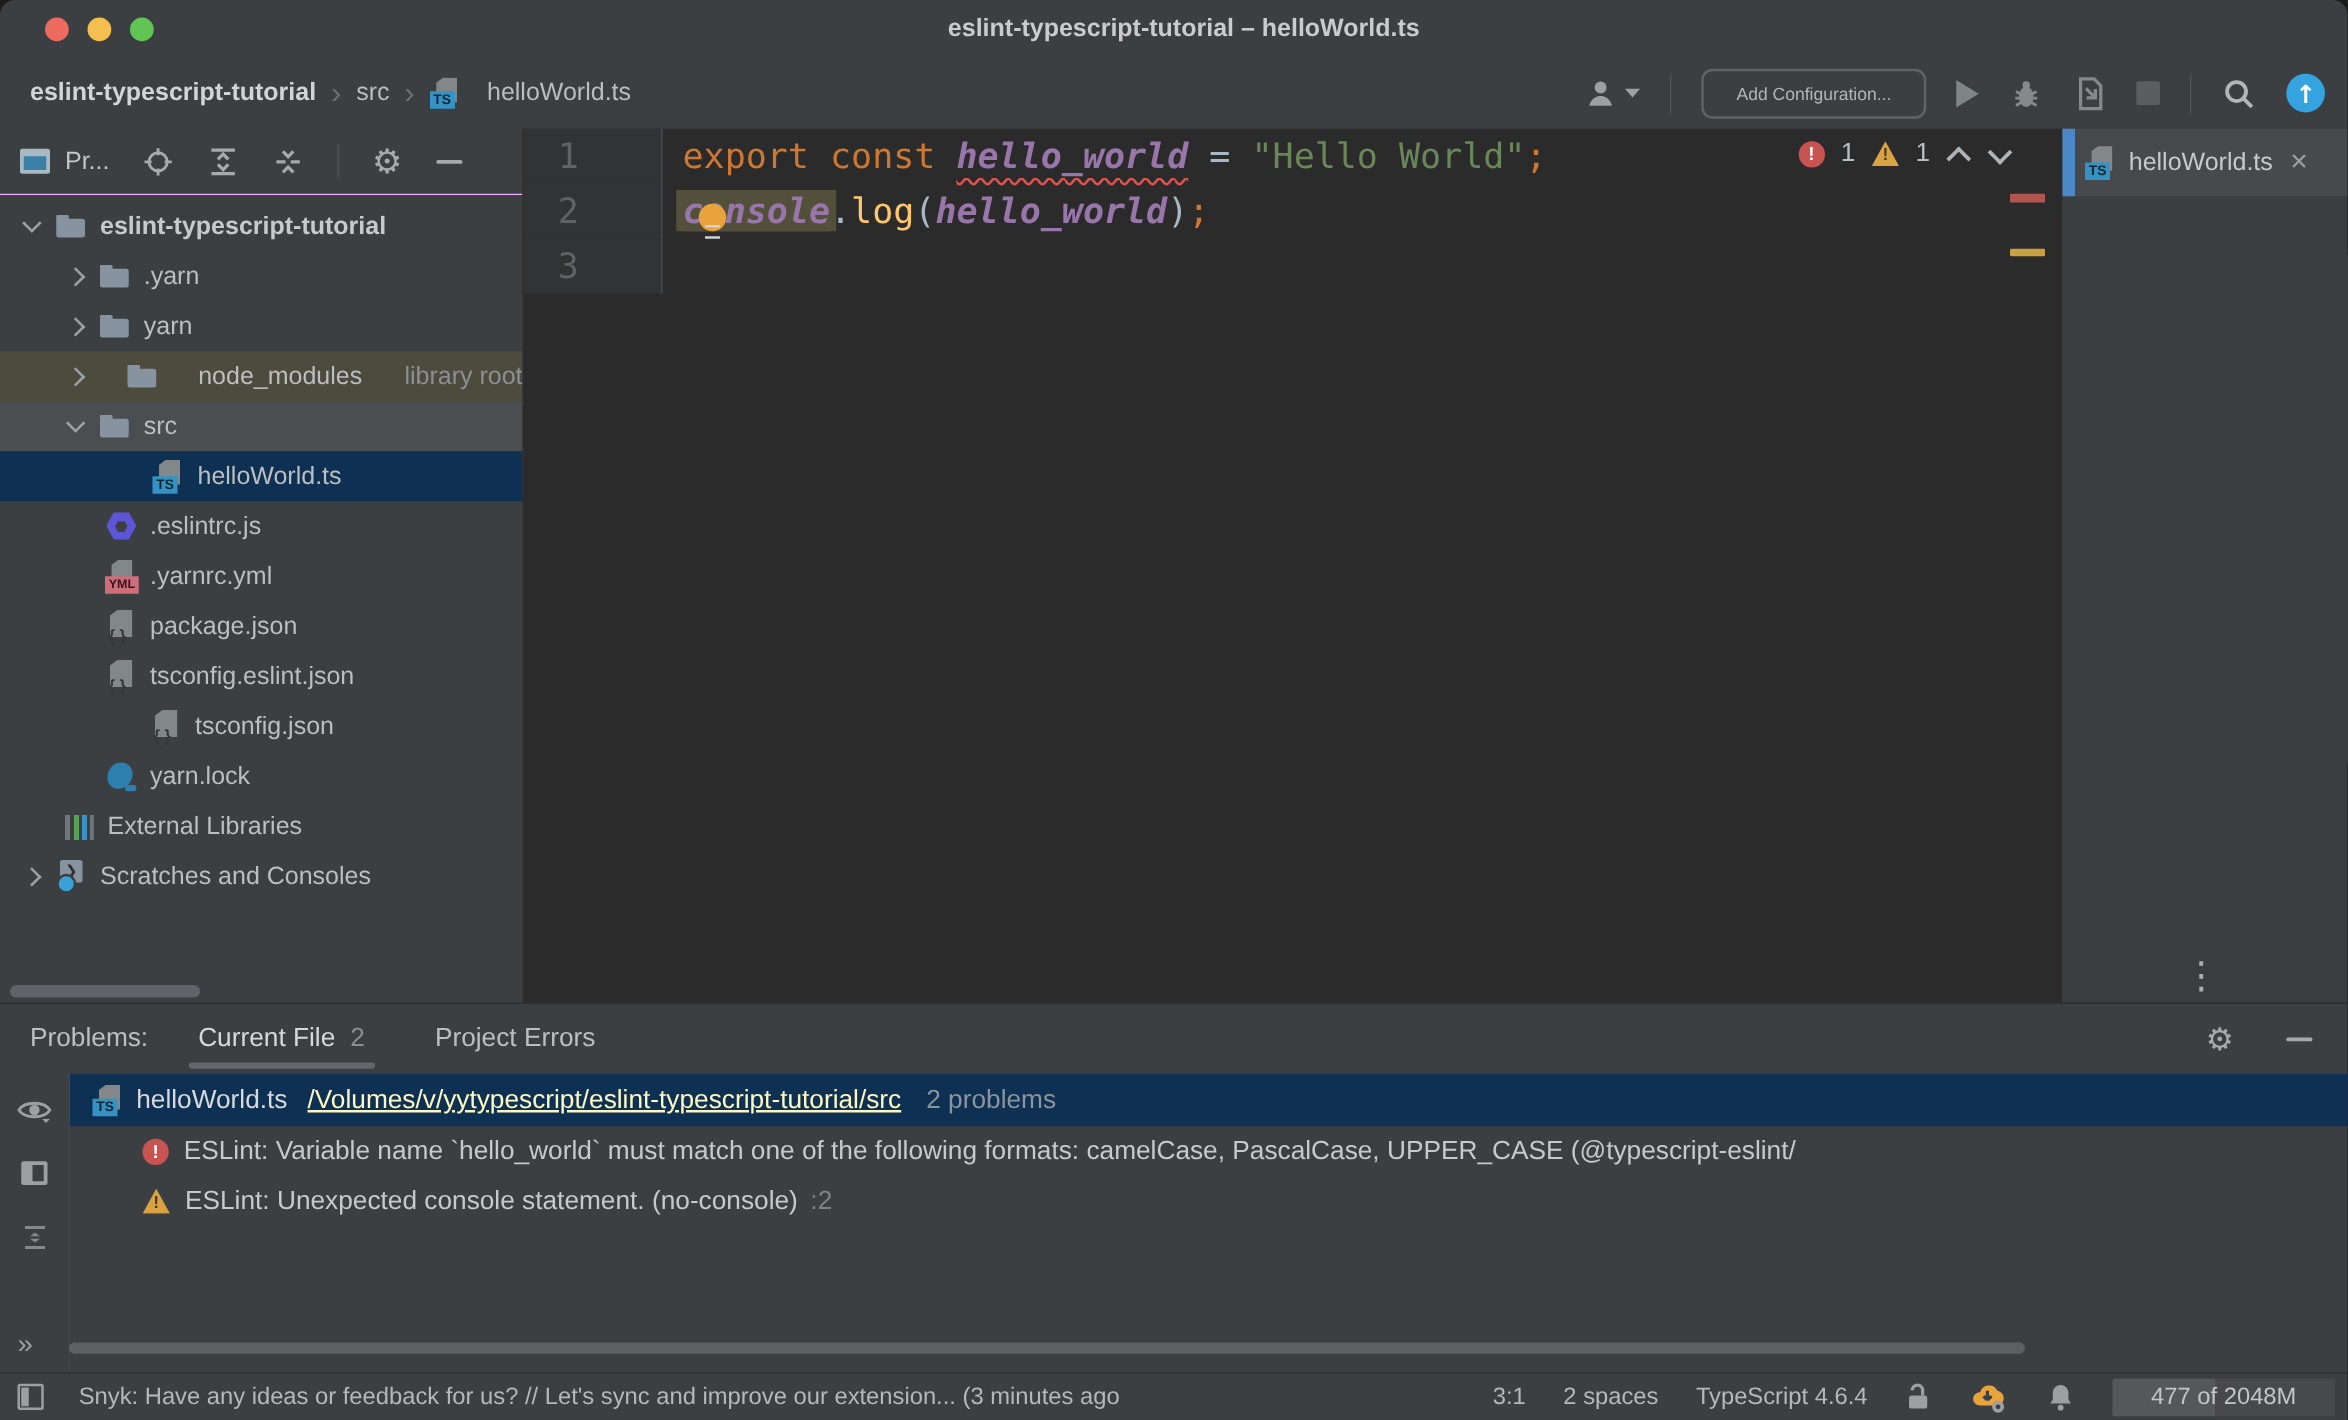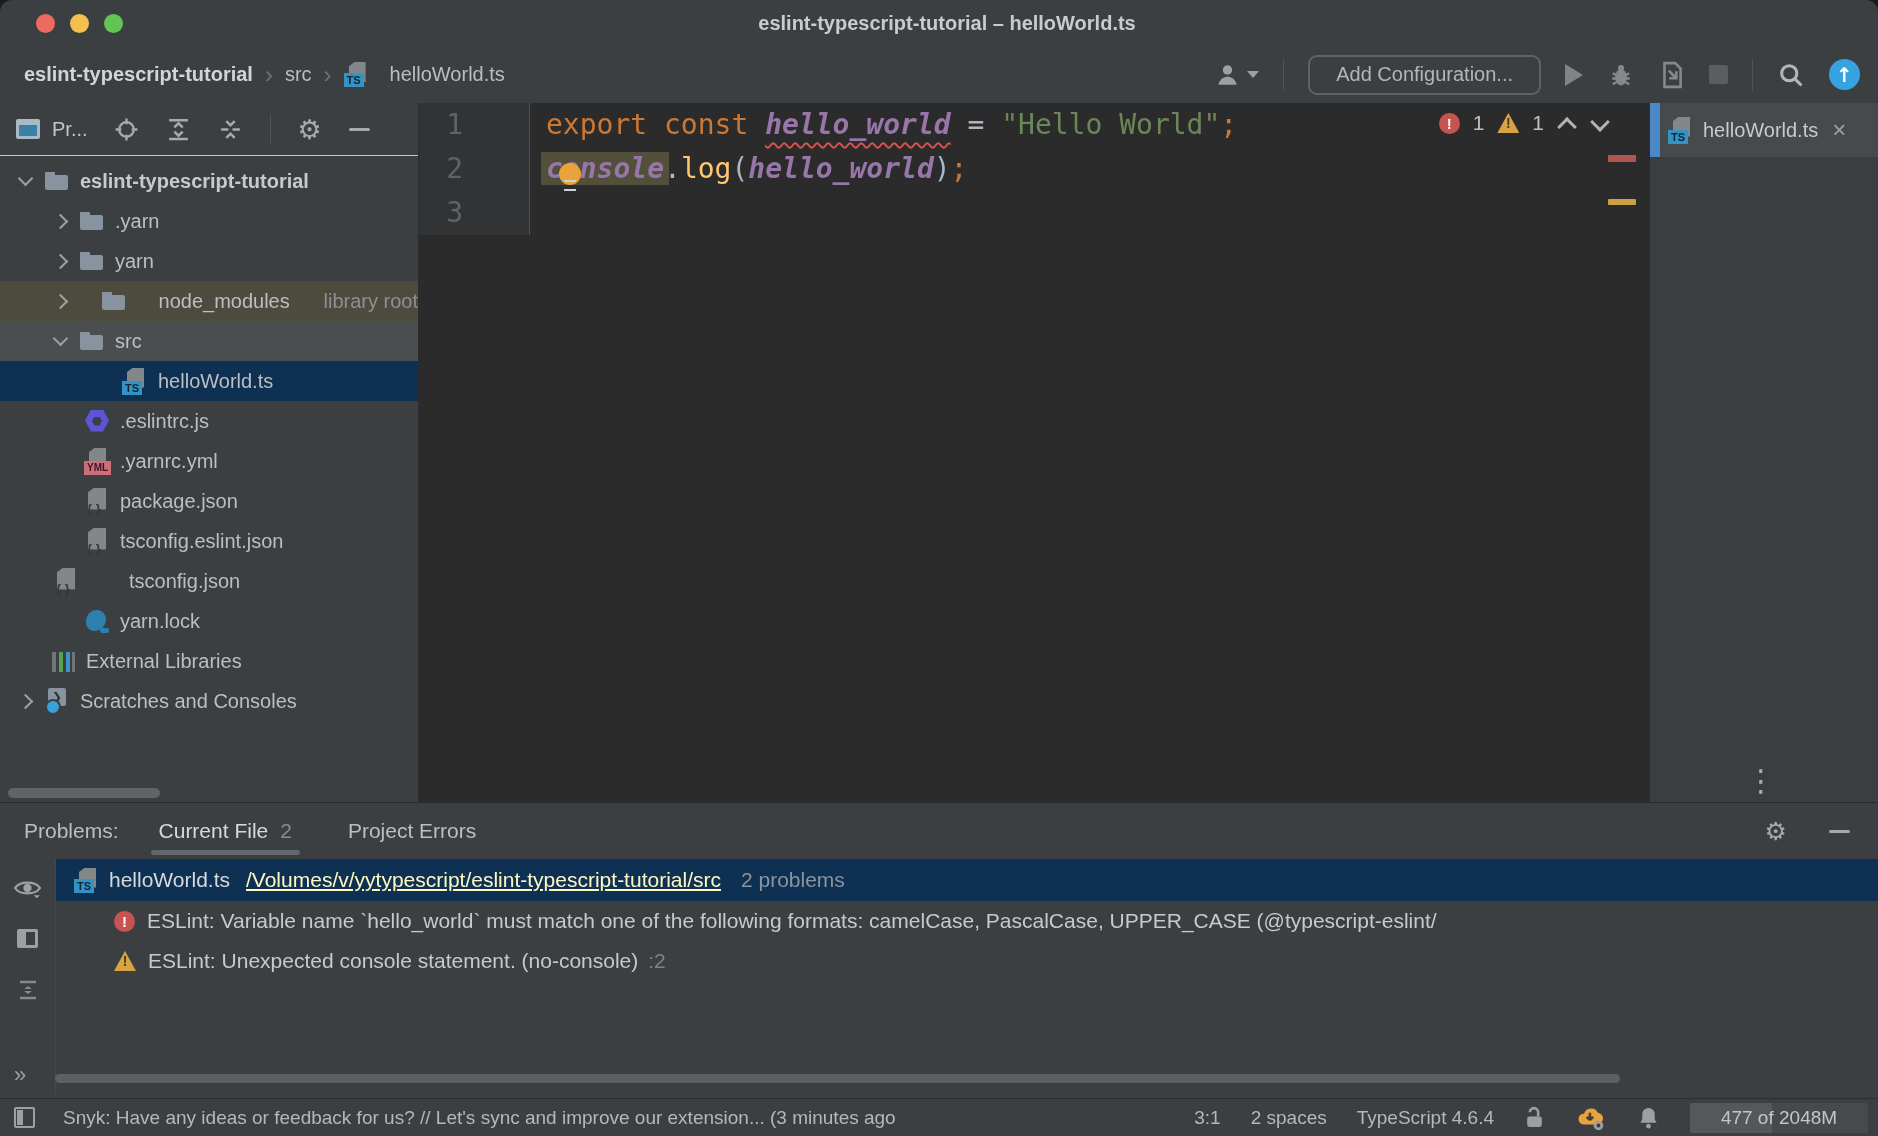--- a/index.html
+++ b/index.html
@@ -15,21 +15,21 @@
   .win-title { position:absolute; left:0; right:0; text-align:center; font-size:20px; font-weight:600; color:#c9cbcd; }
 
   
   .navbar { position:absolute; top:46px; left:0; right:0; height:57px; display:flex; align-items:center; }
   .crumbs { display:flex; align-items:center; margin-left:24px; font-size:20px; gap:12px; white-space:nowrap; }
   .crumb-proj { font-weight:700; color:#d2d4d6; }
   .crumb-sep { color:#6e7275; font-size:24px; line-height:20px; }
   .nav-actions { margin-left:auto; display:flex; align-items:center; gap:24px; padding-right:18px; }
   .vdivider { width:1px; height:32px; background:#515456; }
   .btn-outline { height:40px; padding:0 26px; border:2px solid #5f6367; border-radius:9px;
-                 font-size:20px; color:#b3b6b8; background:transparent; display:flex; align-items:center; }
+                 font-size:14px; color:#b3b6b8; background:transparent; display:flex; align-items:center; }
   .caret-down { width:0; height:0; border-left:6px solid transparent; border-right:6px solid transparent; border-top:7px solid #9da0a3; }
   .play-icon { width:0; height:0; border-top:11px solid transparent; border-bottom:11px solid transparent; border-left:18px solid #7f8487; }
   .stop-icon { width:19px; height:19px; background:#5a5e61; border-radius:2px; }
   .update-circle { width:31px; height:31px; border-radius:50%; background:#35a3e0; color:#fff; font-family:"DejaVu Sans",sans-serif;
                    font-size:20px; font-weight:700; display:flex; align-items:center; justify-content:center; }
 
   
   .main { position:absolute; top:103px; left:0; width:1878px; height:699px; display:flex; }
 
   
@@ -284,21 +284,21 @@
             <span class="tlabel">.yarnrc.yml</span>
           </div>
           <div class="trow" style="padding-left: 84px;">
             <span class="tico icon-json"></span>
             <span class="tlabel">package.json</span>
           </div>
           <div class="trow" style="padding-left: 84px;">
             <span class="tico icon-json"></span>
             <span class="tlabel">tsconfig.eslint.json</span>
           </div>
-          <div class="trow" style="padding-left: 53px; gap: 40px;">
+          <div class="trow" style="padding-left: 120px;">
             <span class="tico icon-json"></span>
             <span class="tlabel">tsconfig.json</span>
           </div>
           <div class="trow" style="padding-left: 84px;">
             <span class="tico icon-yarn"></span>
             <span class="tlabel">yarn.lock</span>
           </div>
           <div class="trow" style="padding-left: 50px;">
             <span class="tico icon-extlib"></span>
             <span class="tlabel">External Libraries</span>

